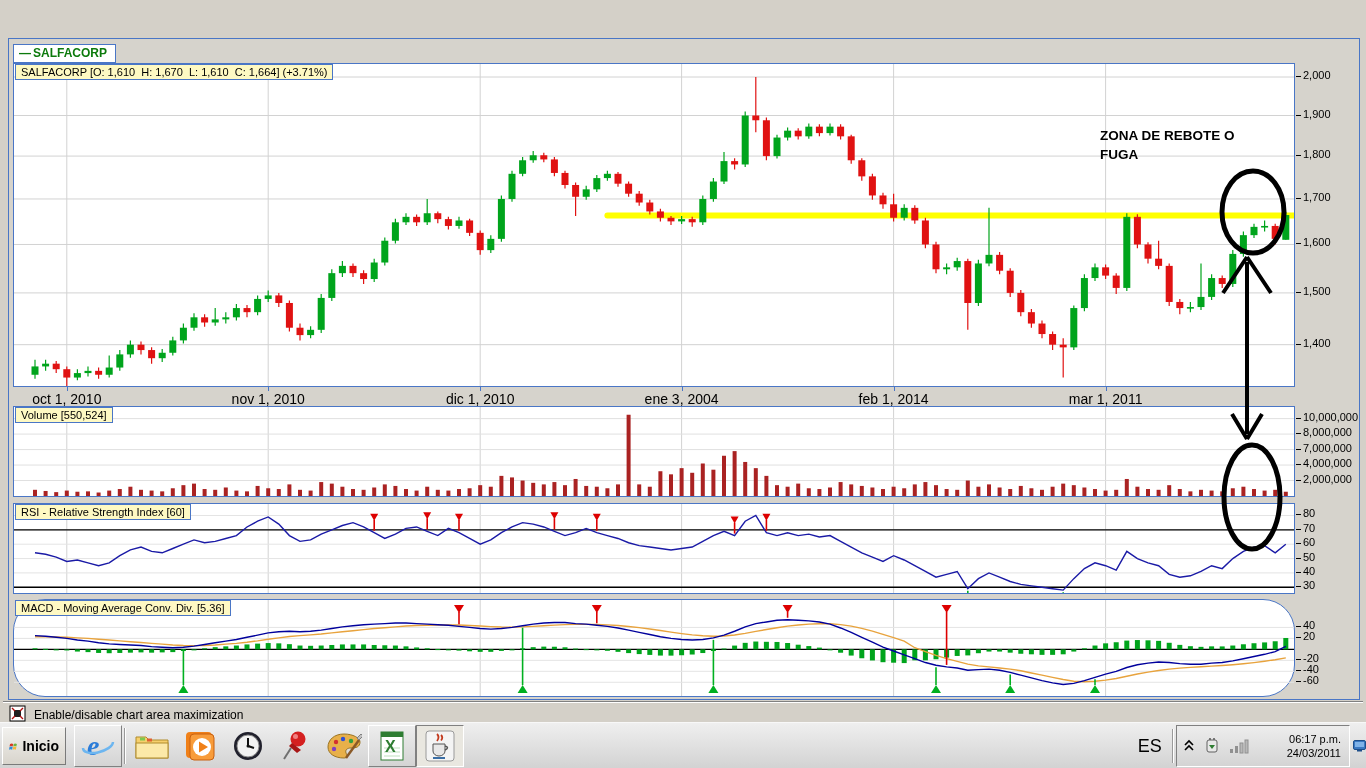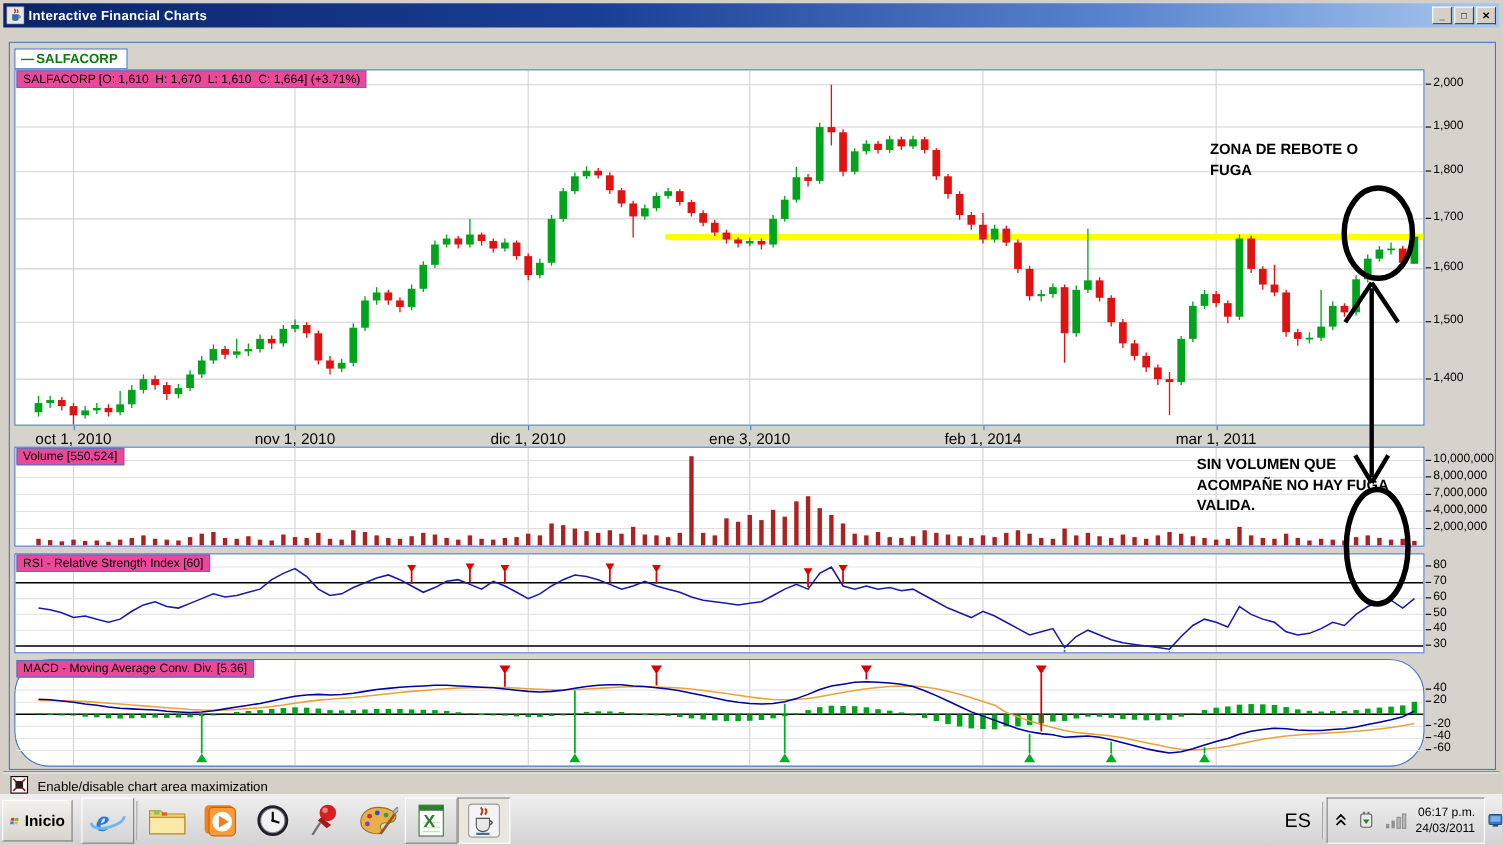--- a/index.html
+++ b/index.html
@@ -14,21 +14,21 @@
   .win-buttons{display:flex;gap:2px;}
   .winbtn{width:18px;height:16px;background:#d4d0c8;border:1px solid;border-color:#fff #404040 #404040 #fff;
     font-size:9px;font-weight:bold;line-height:13px;text-align:center;color:#000;padding:0;font-family:"Liberation Sans",sans-serif;}
   
   .chart-region{position:absolute;left:8px;top:38px;width:1350px;height:660px;border:1px solid #4a76c6;background:#d6d3cc;}
   .legend-box{position:absolute;left:4px;top:5px;height:15px;padding:1px 8px 1px 5px;background:#fff;border:1px solid #4a76c6;
     font-size:12px;font-weight:bold;color:#0c7a0c;white-space:nowrap;}
   .legend-dash{color:#0c7a0c;margin-right:2px;}
   .panel{position:absolute;left:4px;width:1282px;background:#fff;border:1px solid #4a76c6;box-sizing:border-box;}
   .panel svg{display:block;}
-  .label-box{position:absolute;left:1px;top:0px;background:#ec4899;border:1px solid #4a76c6;font-size:11px;color:#000;
+  .label-box{position:absolute;left:1px;top:0px;background:#fef9c3;border:1px solid #4a76c6;font-size:11px;color:#000;
     padding:1px 5px;white-space:pre;z-index:5;}
   #price-panel{top:24px;height:324px;}
   #volume-panel{top:367px;height:91px;}
   #rsi-panel{top:464px;height:91px;}
   #macd-panel{top:560px;height:98px;border-radius:32px;}
   .xaxis-label{position:absolute;transform:translateX(-50%);font-size:14px;color:#000;white-space:nowrap;}
   .xaxis-tick{position:absolute;width:1px;height:4px;background:#4a76c6;}
   .ytick-label{position:absolute;font-size:11px;color:#000;white-space:nowrap;}
   .ytick-mark{position:absolute;width:5px;height:1px;background:#000;}
   
@@ -48,44 +48,28 @@
     border:1px solid;border-color:#fff #7a7a7a #7a7a7a #fff;display:flex;align-items:center;justify-content:center;gap:4px;}
   .start-label{font-weight:bold;font-size:14px;color:#000;}
   .ql-item{width:48px;height:42px;display:flex;align-items:center;justify-content:center;}
   .ql-sep{width:1px;height:36px;background:#9a9a9a;border-right:1px solid #fff;margin:0 2px;}
   .ql-boxed{border:1px solid;border-color:#fff #808080 #808080 #fff;height:40px;width:46px;}
   .ql-active{border:1px solid;border-color:#808080 #fff #fff #808080;background:#e9e7e0;height:40px;width:46px;}
   .tray-spacer{flex:1;}
   .tray-lang{font-size:18px;color:#000;padding:0 10px;}
   .tray-divider{width:1px;height:34px;background:#9a9a9a;border-right:1px solid #fff;}
   .tray{height:40px;margin:0 2px;border:1px solid;border-color:#808080 #fff #fff #808080;display:flex;align-items:center;padding:0 6px;gap:8px;}
-  .tray-clock{font-size:11px;color:#000;text-align:right;line-height:14px;white-space:nowrap;padding-right:2px;}
+  .tray-clock{font-size:11px;color:#000;text-align:right;line-height:14px;white-space:nowrap;padding-right:2px;margin-left:30px;}
   .show-desktop{width:14px;height:40px;display:flex;align-items:center;justify-content:center;}
 </style>
 </head>
 <body>
 
 <div class="window">
 
-  <div class="titlebar">
-    <span class="title-icon">
-      <svg width="16" height="16" viewBox="0 0 16 16">
-        <rect x="0" y="0" width="16" height="16" fill="#e8e8e8" stroke="#888"></rect>
-        <path d="M5,7 h6 v4 a3,2 0 0 1 -3,2 a3,2 0 0 1 -3,-2 z" fill="#3a6ea5"></path>
-        <path d="M11,8 q3,1 0,2.5" fill="none" stroke="#3a6ea5" stroke-width="1"></path>
-        <path d="M7,2 q2,2 0,4 M9.5,2.5 q1.5,1.5 0,3.2" fill="none" stroke="#c23a1e" stroke-width="1.2"></path>
-      </svg>
-    </span>
-    <span class="title-text">Interactive Financial Charts</span>
-    <span class="win-buttons">
-      <button class="winbtn">_</button>
-      <button class="winbtn">□</button>
-      <button class="winbtn">✕</button>
-    </span>
-  </div>
 
   <div class="chart-region">
     <div class="legend-box">
       <span class="legend-dash">—</span><span>SALFACORP</span>
     </div>
 
     <div class="panel" id="price-panel">
       <svg id="price-svg" width="1280" height="322">
           <line x1="52.8" y1="0" x2="52.8" y2="322" stroke="#d2d2d2" stroke-width="1"></line>
           <line x1="254.2" y1="0" x2="254.2" y2="322" stroke="#d2d2d2" stroke-width="1"></line>
@@ -344,21 +328,21 @@
     </div>
 
     <div id="xaxis">
         <div class="xaxis-tick" style="left: 57.8px; top: 348px;"></div>
         <div class="xaxis-label" style="left: 57.8px; top: 352px;">oct 1, 2010</div>
         <div class="xaxis-tick" style="left: 259.2px; top: 348px;"></div>
         <div class="xaxis-label" style="left: 259.2px; top: 352px;">nov 1, 2010</div>
         <div class="xaxis-tick" style="left: 471.2px; top: 348px;"></div>
         <div class="xaxis-label" style="left: 471.2px; top: 352px;">dic 1, 2010</div>
         <div class="xaxis-tick" style="left: 672.6px; top: 348px;"></div>
-        <div class="xaxis-label" style="left: 672.6px; top: 352px;">ene 3, 2010</div>
+        <div class="xaxis-label" style="left: 672.6px; top: 352px;">ene 3, 2004</div>
         <div class="xaxis-tick" style="left: 884.6px; top: 348px;"></div>
         <div class="xaxis-label" style="left: 884.6px; top: 352px;">feb 1, 2014</div>
         <div class="xaxis-tick" style="left: 1096.6px; top: 348px;"></div>
         <div class="xaxis-label" style="left: 1096.6px; top: 352px;">mar 1, 2011</div>
       </div>
 
     <div class="panel" id="volume-panel">
       <svg id="volume-svg" width="1280" height="89">
           <line x1="52.8" y1="0" x2="52.8" y2="89" stroke="#d2d2d2" stroke-width="1"></line>
           <line x1="254.2" y1="0" x2="254.2" y2="89" stroke="#d2d2d2" stroke-width="1"></line>
@@ -736,21 +720,20 @@
         <div class="ytick-mark" style="left: 1287px; top: 620.343px;"></div>
         <div class="ytick-label" style="left: 1294px; top: 613.343px;">-20</div>
         <div class="ytick-mark" style="left: 1287px; top: 631.314px;"></div>
         <div class="ytick-label" style="left: 1294px; top: 624.314px;">-40</div>
         <div class="ytick-mark" style="left: 1287px; top: 642.286px;"></div>
         <div class="ytick-label" style="left: 1294px; top: 635.286px;">-60</div>
       </div>
   </div>
 
   <div class="annotation-text" id="zone-text">ZONA DE REBOTE O FUGA</div>
-  <div class="annotation-text" id="volume-text">SIN VOLUMEN QUE ACOMPAÑE NO HAY FUGA VALIDA.</div>
   <svg id="annotation-overlay">
     <ellipse cx="1253" cy="212" rx="31" ry="41" fill="none" stroke="#000" stroke-width="5"></ellipse>
     <ellipse cx="1252" cy="497" rx="28" ry="52" fill="none" stroke="#000" stroke-width="5"></ellipse>
     <path d="M1247,262 L1247,434" stroke="#000" stroke-width="4" fill="none"></path>
     <path d="M1247,257 L1223,293 M1247,257 L1271,293" stroke="#000" stroke-width="4" fill="none"></path>
     <path d="M1247,439 L1232,414 M1247,439 L1262,414" stroke="#000" stroke-width="4" fill="none"></path>
   </svg>
 
   <div class="statusbar">
     <span class="status-icon">

